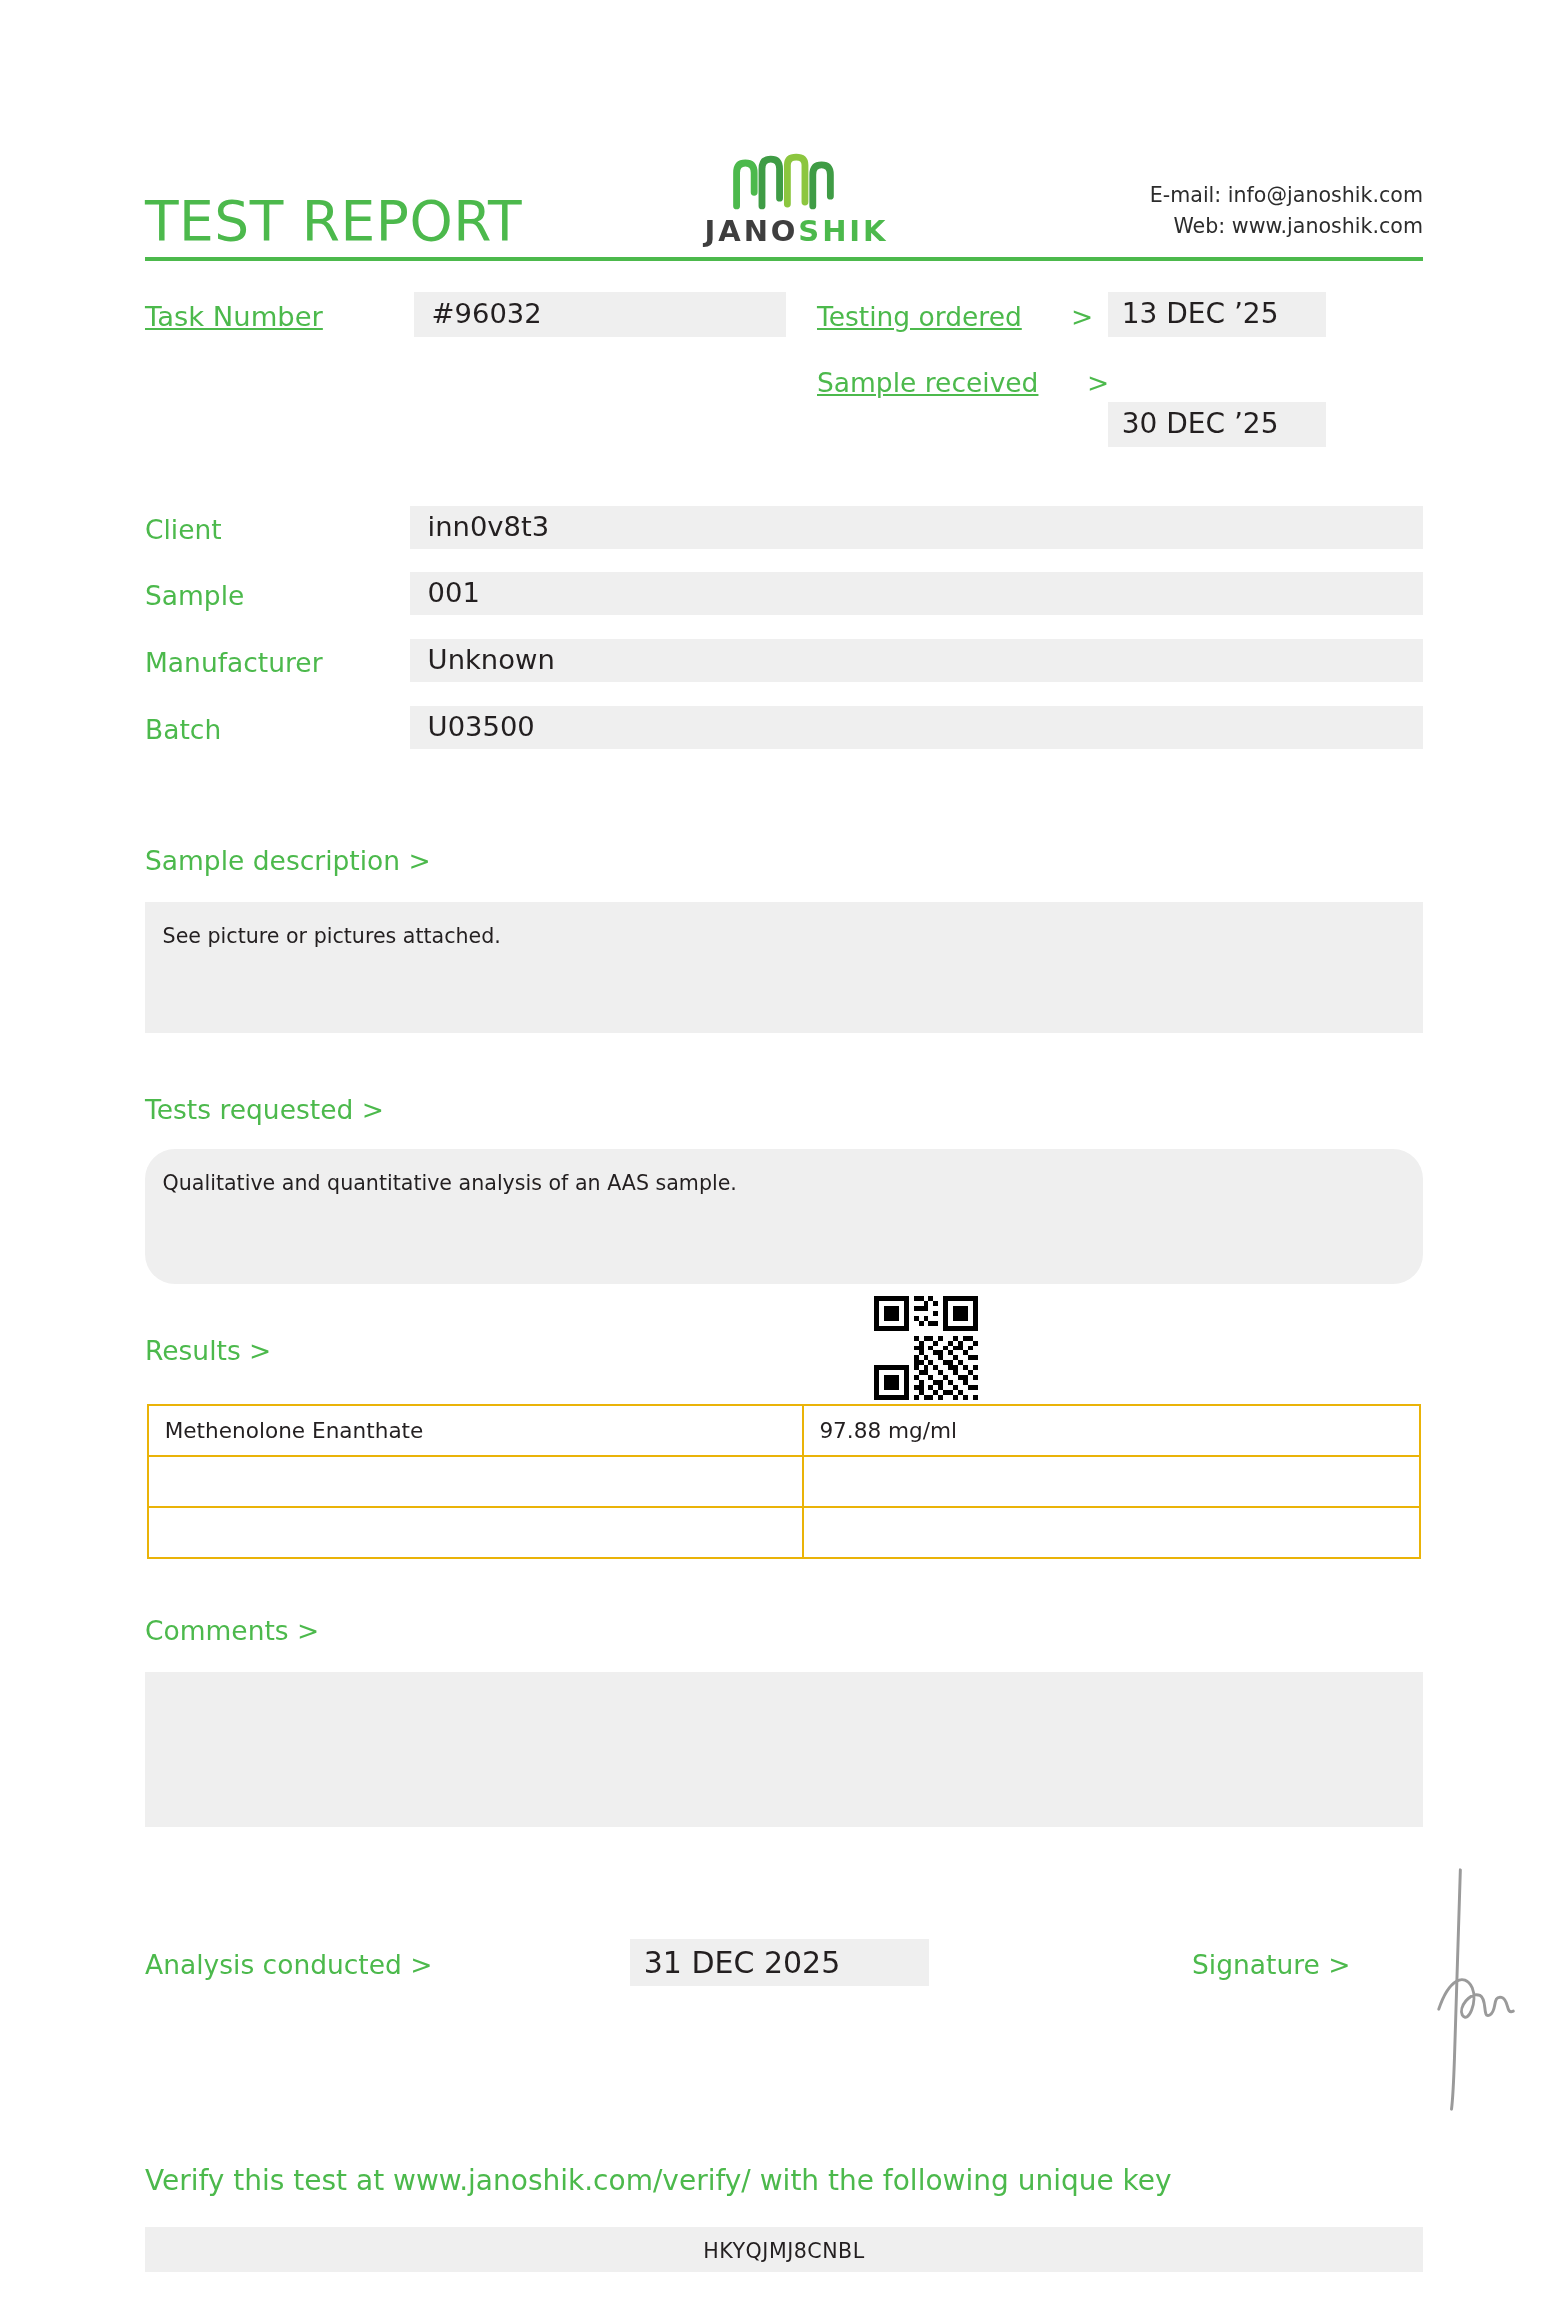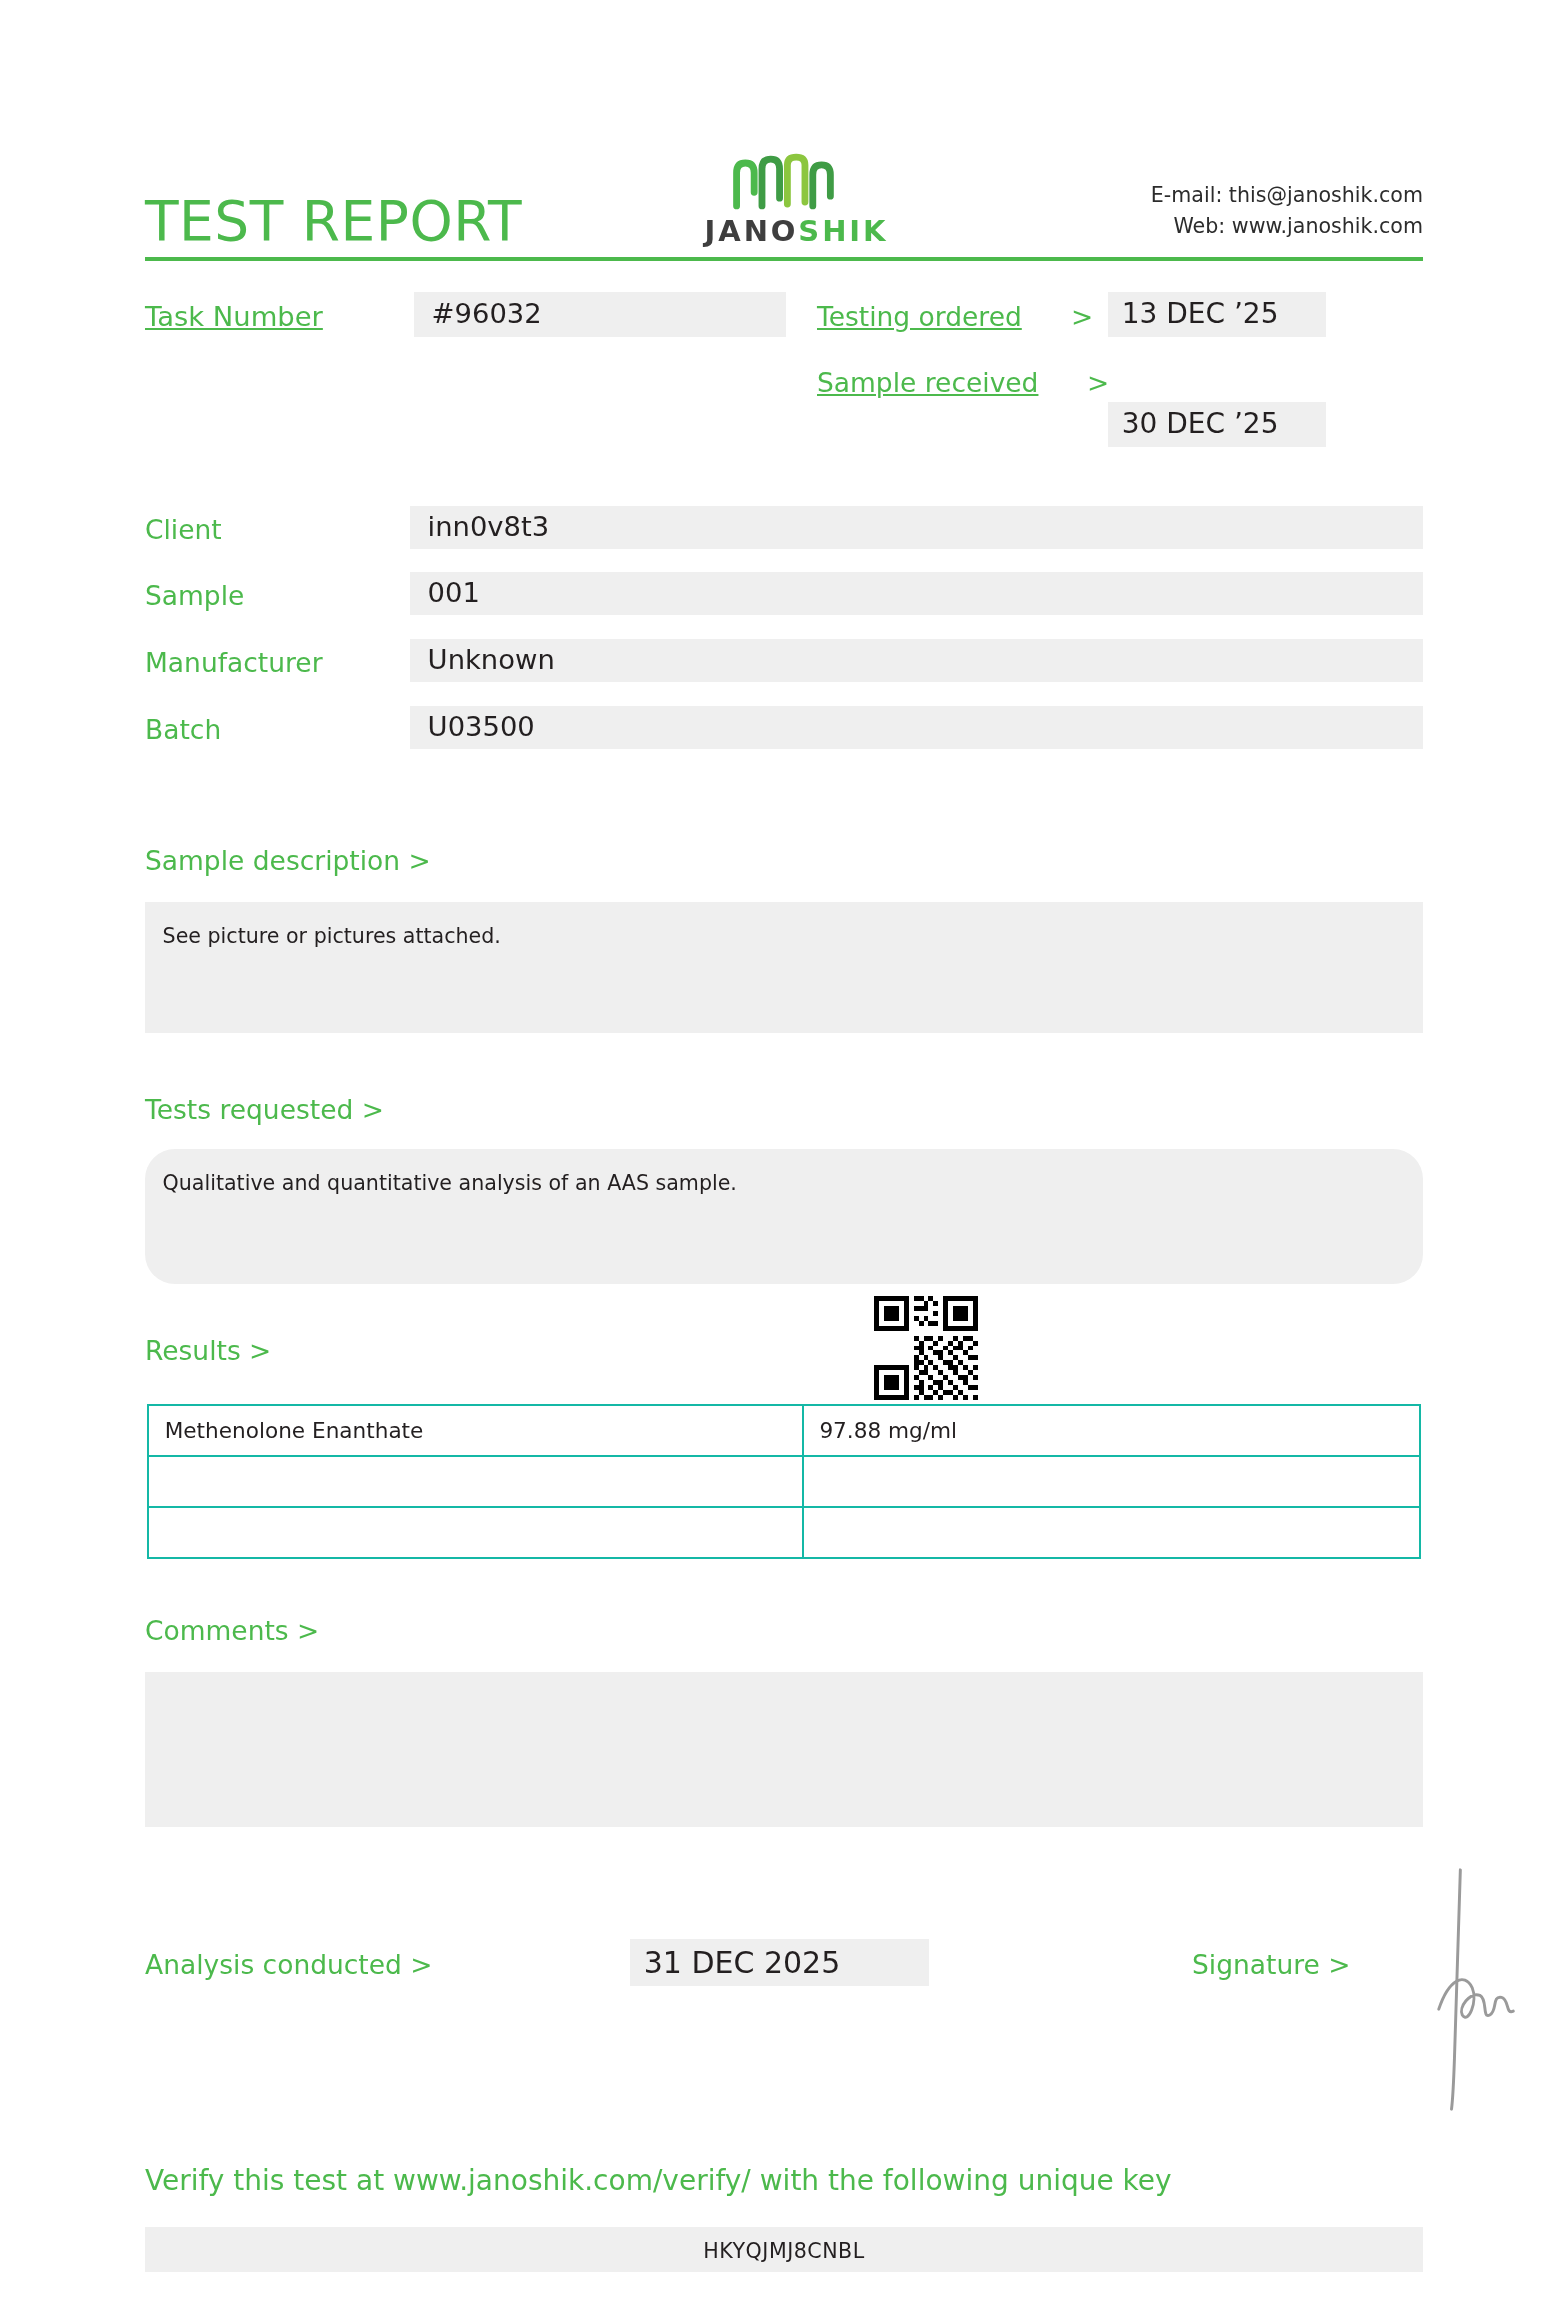--- a/index.html
+++ b/index.html
@@ -204,21 +204,21 @@
   
   .results-table {
     position: absolute;
     left: 2px;
     top: 1404px;
     width: 1274px;
     border-collapse: collapse;
     table-layout: fixed;
   }
   .results-table td {
-    border: 2px solid #14b8a6;
+    border: 2px solid #eab308;
     height: 49px;
     font-size: 21.6px;
     padding: 0 0 0 15.7px;
     color: #231f20;
   }
   .results-table td.col-name { width: 637px; }
 
   
   .qr {
     position: absolute;
@@ -304,21 +304,21 @@
             <path d="M18 54 L18 20 Q18 10 27 10 Q36 10 36 20 L36 40" stroke="#4cb94c" stroke-width="7" fill="none" stroke-linecap="round"></path>
             <path d="M44 54 L44 16 Q44 6 53 6 Q62 6 62 16 L62 46" stroke="#3f9c45" stroke-width="7" fill="none" stroke-linecap="round"></path>
             <path d="M70 52 L70 12 Q70 4 79 4 Q88 4 88 12 L88 50" stroke="#8cc63f" stroke-width="7" fill="none" stroke-linecap="round"></path>
             <path d="M96 54 L96 22 Q96 12 105 12 Q114 12 114 22 L114 44" stroke="#3f9c45" stroke-width="7" fill="none" stroke-linecap="round"></path>
           </svg>
         </div>
         <div class="logo-text"><span class="logo-jano">JANO</span><span class="logo-shik">SHIK</span></div>
       </div>
 
       <div class="contact">
-        <div>E-mail: this@janoshik.com</div>
+        <div>E-mail: info@janoshik.com</div>
         <div>Web: www.janoshik.com</div>
       </div>
     </div>
 
     <div class="rule"></div>
 
     <div class="task-label label-green">Task Number</div>
     <div class="task-value">#96032</div>
 
     <div class="ordered-label label-green">Testing ordered</div>

